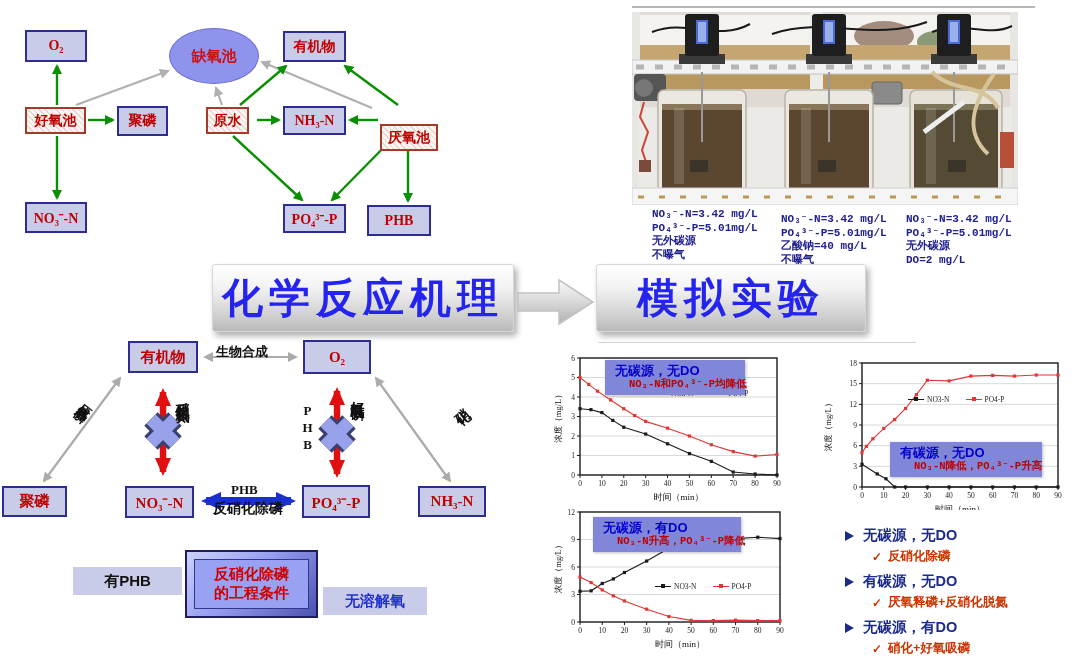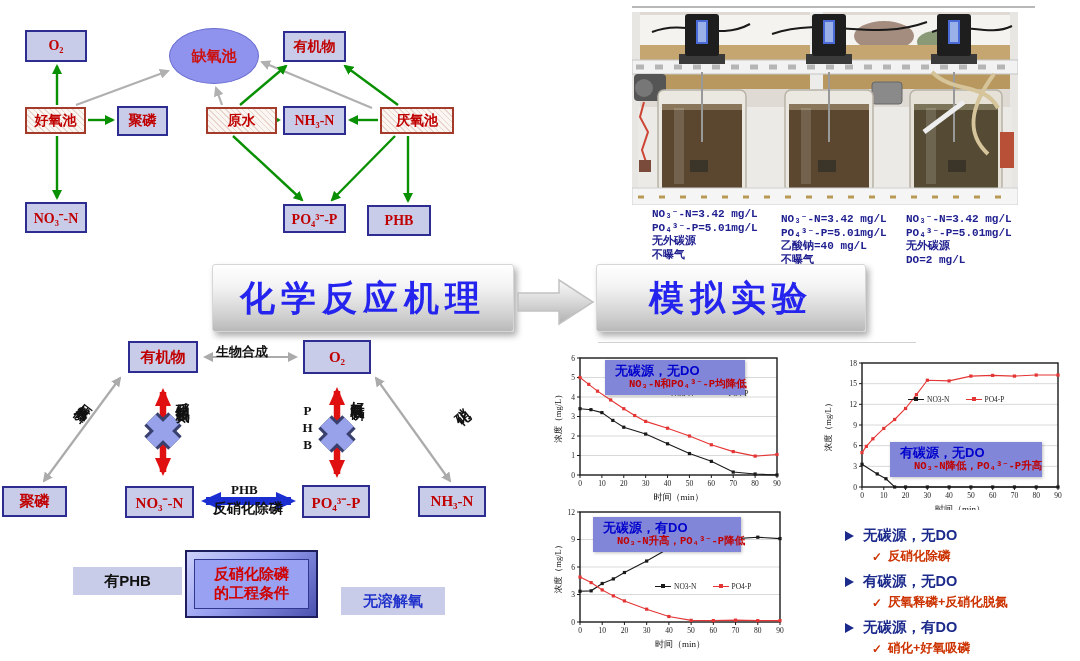--- a/index.html
+++ b/index.html
@@ -26,21 +26,21 @@
 
   
   .vtext{position:absolute;writing-mode:vertical-rl;text-orientation:upright;
          color:#111;font-weight:bold;font-size:14px;letter-spacing:2px;line-height:1;white-space:nowrap;}
   .dlabel{position:absolute;color:#111;font-weight:bold;font-size:13px;white-space:nowrap;}
 
   
   .banner{position:absolute;display:flex;align-items:center;justify-content:center;
         background:linear-gradient(180deg,#ffffff 0%,#f2f2f2 35%,#cfcfcf 78%,#b9b9b9 100%);
         border:1px solid #d6d6d6;border-radius:3px;box-shadow:3px 4px 6px rgba(0,0,0,.32);
-        color:#2424ee;font-weight:bold;font-size:35px;letter-spacing:6px;white-space:nowrap;}
+        color:#2424ee;font-weight:bold;font-size:41px;letter-spacing:6px;white-space:nowrap;}
 
   
   .cond3d{position:absolute;box-sizing:border-box;border:2px solid #1d1d5e;padding:7px;
         background:linear-gradient(135deg,#cdd1fa 0%,#979ff0 45%,#4a52b0 100%);}
   .cond3d-inner{width:100%;height:100%;background:#99a1f2;border:1px solid #30378f;
         display:flex;flex-direction:column;align-items:center;justify-content:center;
         color:#d00000;font-weight:bold;font-size:15px;line-height:1.25;box-sizing:border-box;white-space:nowrap;}
 
   
   .cond-col{position:absolute;color:#202090;font-weight:bold;font-size:11px;line-height:13.5px;
@@ -112,27 +112,27 @@
     </div>
   <div class="nbox" style="left:283px;top:31px;width:63px;height:31px;">
       <span>有机物</span>
     </div>
   <div class="hbox" style="left:25px;top:107px;width:61px;height:27px;">
       <span>好氧池</span>
     </div>
   <div class="nbox" style="left:117px;top:106px;width:51px;height:30px;">
       <span>聚磷</span>
     </div>
-  <div class="hbox" style="left:206px;top:107px;width:71px;height:27px;">
+  <div class="hbox" style="left:206px;top:107px;width:43px;height:27px;">
       <span>原水</span>
     </div>
   <div class="nbox" style="left:283px;top:106px;width:63px;height:29px;">
       <span>NH₃-N</span>
     </div>
-  <div class="hbox" style="left:380px;top:107px;width:74px;height:27px;">
+  <div class="hbox" style="left:380px;top:124px;width:58px;height:27px;">
       <span>厌氧池</span>
     </div>
   <div class="nbox" style="left:25px;top:202px;width:62px;height:31px;">
       <span>NO₃⁻-N</span>
     </div>
   <div class="nbox" style="left:283px;top:204px;width:63px;height:29px;">
       <span>PO₄³⁻-P</span>
     </div>
   <div class="nbox" style="left:367px;top:205px;width:64px;height:31px;">
       <span>PHB</span>
@@ -326,21 +326,21 @@
 
   <div class="lavbox" style="left:73px;top:567px;width:109px;height:28px;color:#111;">
       <span>有PHB</span>
     </div>
   <div class="cond3d" style="left:185px;top:550px;width:133px;height:68px;">
     <div class="cond3d-inner">
       <span>反硝化除磷</span>
       <span>的工程条件</span>
     </div>
   </div>
-  <div class="lavbox" style="left:341px;top:587px;width:104px;height:28px;color:#2233cc;">
+  <div class="lavbox" style="left:323px;top:587px;width:104px;height:28px;color:#2233cc;">
       <span>无溶解氧</span>
     </div>
 
   <div class="hr-line" style="left:598px;top:342px;width:318px;height:1px;background:#d0d0d0;"></div>
 
   <div class="chart-wrap" style="left:550px;top:345px;width:250px;height:165px;">
       <svg width="250" height="165" viewBox="0 0 250 165">
         <line x1="27" y1="130" x2="30" y2="130" stroke="#1a1a1a" stroke-width="1"></line>
         <text x="25" y="132.6" text-anchor="end" font-size="7.5" font-family="&quot;Liberation Serif&quot;, serif" fill="#222">0</text>
         <line x1="30" y1="110.5" x2="227" y2="110.5" stroke="#c9c9c9" stroke-width="0.7"></line>

